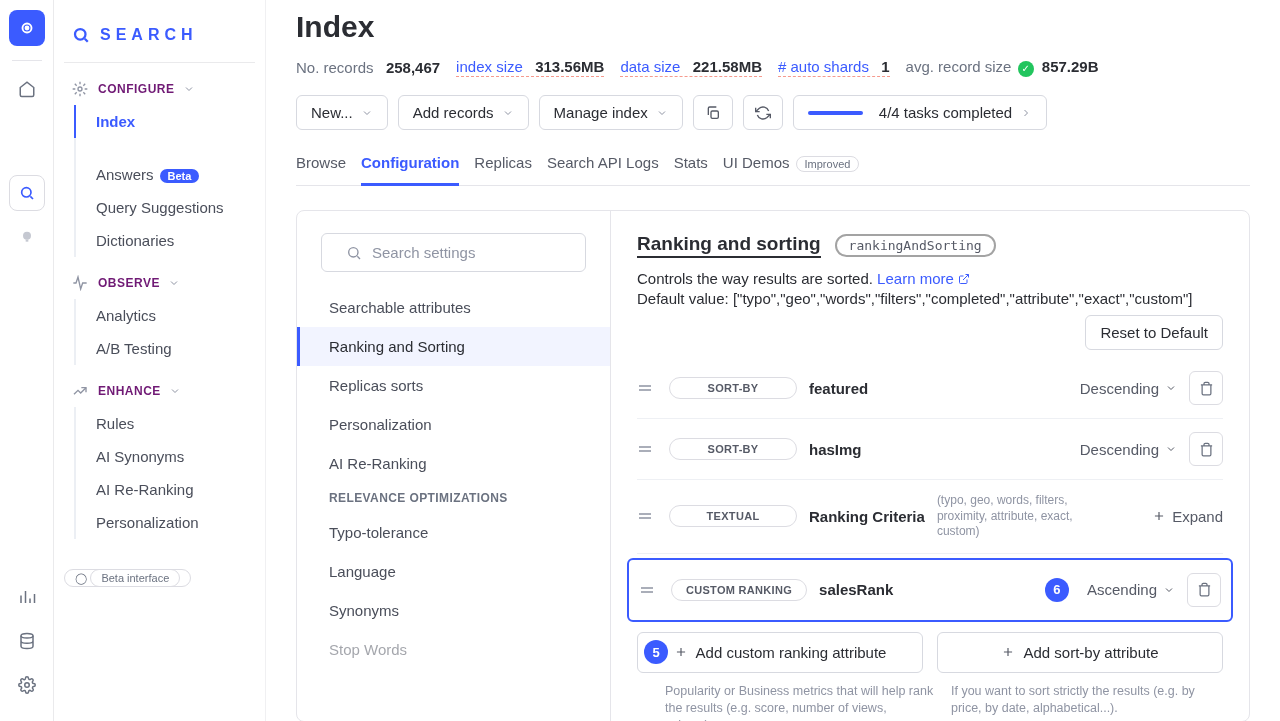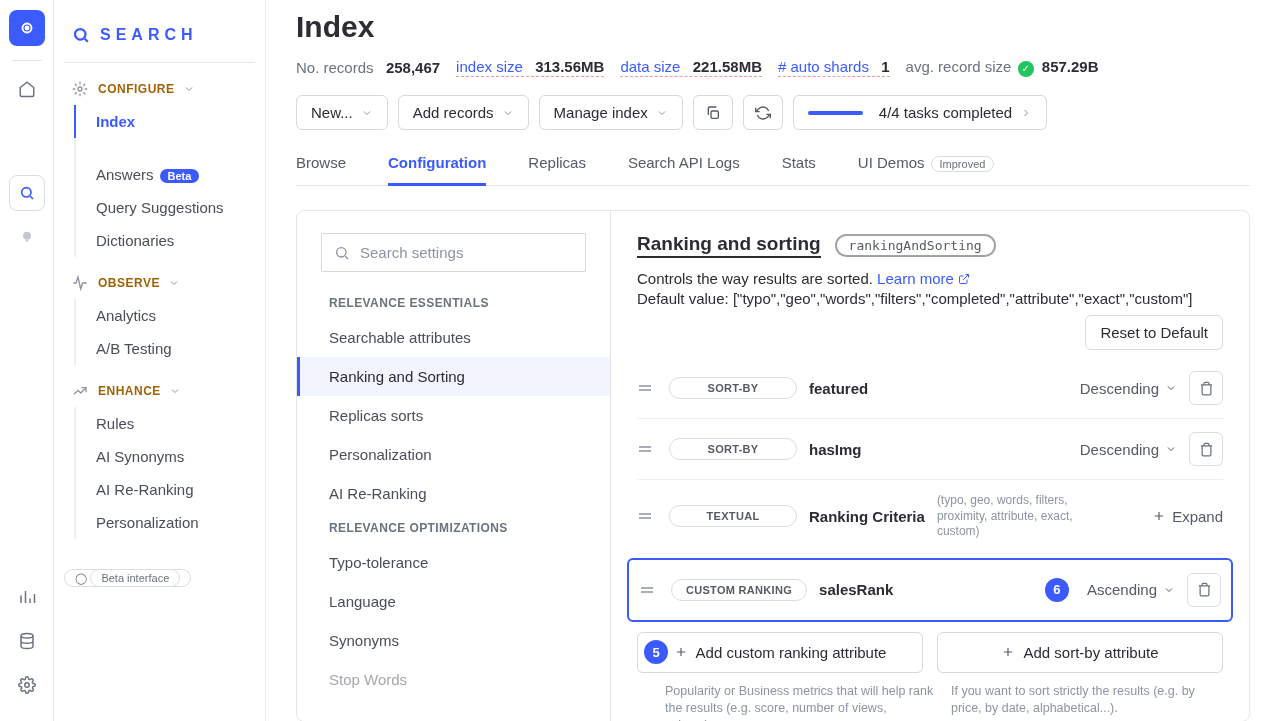--- a/index.html
+++ b/index.html
@@ -12,21 +12,21 @@
 .icon-rail .rail-btn { width: 36px; height: 36px; display: flex; align-items: center; justify-content: center; border-radius: 8px; margin-bottom: 8px; color: #6b7280; cursor: pointer; }
 .icon-rail .rail-btn.active { background: #3b5bff; color: #fff; }
 .icon-rail .rail-btn.boxed { border: 1px solid #dcdce2; color: #3b5bff; }
 .icon-rail .divider { width: 30px; height: 1px; background: #e5e5ea; margin: 6px 0 10px; }
 .icon-rail .spacer { flex: 1; }
 
 
 .sidebar { width: 212px; padding: 16px 10px 10px 10px; border-right: 1px solid #f0f0f2; }
 .brand { display: flex; align-items: center; color: #3b5bff; font-weight: 600; letter-spacing: 5px; font-size: 16px; padding: 10px 8px 18px; border-bottom: 1px solid #eaeaec; }
 .brand svg { margin-right: 10px; }
-.section-hdr { display: flex; align-items: center; padding: 18px 8px 8px; color: #a16207; font-size: 12px; font-weight: 700; letter-spacing: .5px; }
+.section-hdr { display: flex; align-items: center; padding: 18px 8px 8px; color: #701a75; font-size: 12px; font-weight: 700; letter-spacing: .5px; }
 .section-hdr svg { margin-right: 10px; color: #8f94a3; }
 .section-hdr .chev { margin-left: 8px; }
 .nav-item { padding: 8px 0 8px 20px; margin-left: 10px; color: #4a4e5a; border-left: 2px solid #eceff4; cursor: pointer; font-size: 15px; }
 .nav-item.active { color: #3b5bff; border-left: 2px solid #3b5bff; font-weight: 600; }
 .badge-beta { display: inline-block; background: #3b5bff; color: #fff; border-radius: 10px; font-size: 11px; padding: 1px 8px; margin-left: 6px; font-weight: 600; margin-top: 23px; }
 .beta-interface { margin-top: 30px; }
 .beta-interface span { border: 1px solid #dcdce2; border-radius: 12px; font-size: 11px; padding: 2px 10px; color: #6b7280; }
 
 
 .main { flex: 1; padding: 10px 30px 0 30px; overflow: hidden; }
@@ -38,28 +38,28 @@
 .stats-row .link { color: #3b5bff; }
 .checkmark { display: inline-flex; width: 16px; height: 16px; background: #22c55e; border-radius: 50%; color: #fff; align-items: center; justify-content: center; font-size: 10px; margin-left: 2px; }
 
 .toolbar { display: flex; gap: 10px; margin-bottom: 14px; }
 .btn { border: 1px solid #d7d9e0; background: #fff; border-radius: 6px; padding: 8px 14px; font-size: 15px; color: #2b2d33; display: inline-flex; align-items: center; gap: 8px; cursor: pointer; }
 .btn .chev-down { color: #8f94a3; }
 .icon-btn { width: 40px; justify-content: center; padding: 8px 0; }
 .tasks-btn { padding-left: 14px; }
 .tasks-bar { width: 55px; height: 4px; background: #3b5bff; border-radius: 2px; margin-right: 8px; }
 
-.tabs { display: flex; border-bottom: 1px solid #e5e5ea; gap: 42px; }
+.tabs { display: flex; border-bottom: 1px solid #e5e5ea; gap: 15px; }
 .tab { padding: 10px 0 12px; color: #565a66; font-size: 15px; cursor: pointer; }
 .tab.active { color: #3b5bff; font-weight: 600; border-bottom: 3px solid #3b5bff; margin-bottom: -1px; }
 .tab-badge { border: 1px solid #dcdce2; border-radius: 10px; font-size: 11px; padding: 1px 8px; margin-left: 6px; color: #6b7280; }
 
 .panel { display: flex; border: 1px solid #e5e5ea; border-radius: 8px; margin-top: 24px; height: 512px; }
 .settings-col { width: 314px; border-right: 1px solid #e5e5ea; }
-.search-box { margin: 22px 24px 16px; border: 1px solid #d7d9e0; border-radius: 1px; display: flex; align-items: center; padding: 10px 12px; color: #8f94a3; }
+.search-box { margin: 22px 24px 16px; border: 1px solid #d7d9e0; border-radius: 6px; display: flex; align-items: center; padding: 10px 24px; color: #8f94a3; }
 .search-box input { border: none; outline: none; font-size: 15px; flex: 1; margin-left: 10px; color: #2b2d33; }
 .search-box input::placeholder { color: #8f94a3; }
 .cat-hdr { padding: 8px 32px; font-size: 12px; font-weight: 700; color: #6b7280; letter-spacing: .4px; }
 .setting-item { padding: 11px 32px; font-size: 15px; color: #4a4e5a; cursor: pointer; }
 .setting-item.selected { background: #f2f4ff; border-left: 3px solid #3b5bff; color: #2b2d33; padding-left: 29px; }
 
 .content-col { flex: 1; padding: 22px 26px; }
 .rs-title { font-size: 19px; font-weight: 700; display: inline-block; border-bottom: 2px solid #2b2d33; padding-bottom: 1px; }
 .rs-code { border: 2px solid #a3a3a3; border-radius: 12px; padding: 2px 12px; font-family: ui-monospace, Menlo, monospace; font-size: 13px; color: #565a66; margin-left: 10px; }
 .rs-desc { margin-top: 12px; font-size: 15px; color: #2b2d33; }
@@ -259,21 +259,20 @@
 
     <div class="panel">
       <div class="settings-col">
         <div class="search-box">
           <svg width="16" height="16" viewBox="0 0 24 24" fill="none" stroke="currentColor" stroke-width="2">
               <circle cx="11" cy="11" r="7"></circle>
               <path d="M21 21l-4-4"></path>
             </svg>
           <input placeholder="Search settings" style="">
         </div>
-        <div class="cat-hdr">RELEVANCE ESSENTIALS</div>
         <div class="setting-item">Searchable attributes</div>
         <div class="setting-item selected">Ranking and Sorting</div>
         <div class="setting-item">Replicas sorts</div>
         <div class="setting-item">Personalization</div>
         <div class="setting-item">AI Re-Ranking</div>
         <div class="cat-hdr">RELEVANCE OPTIMIZATIONS</div>
         <div class="setting-item">Typo-tolerance</div>
         <div class="setting-item">Language</div>
         <div class="setting-item">Synonyms</div>
         <div class="setting-item" style="opacity:.5">Stop Words</div>

